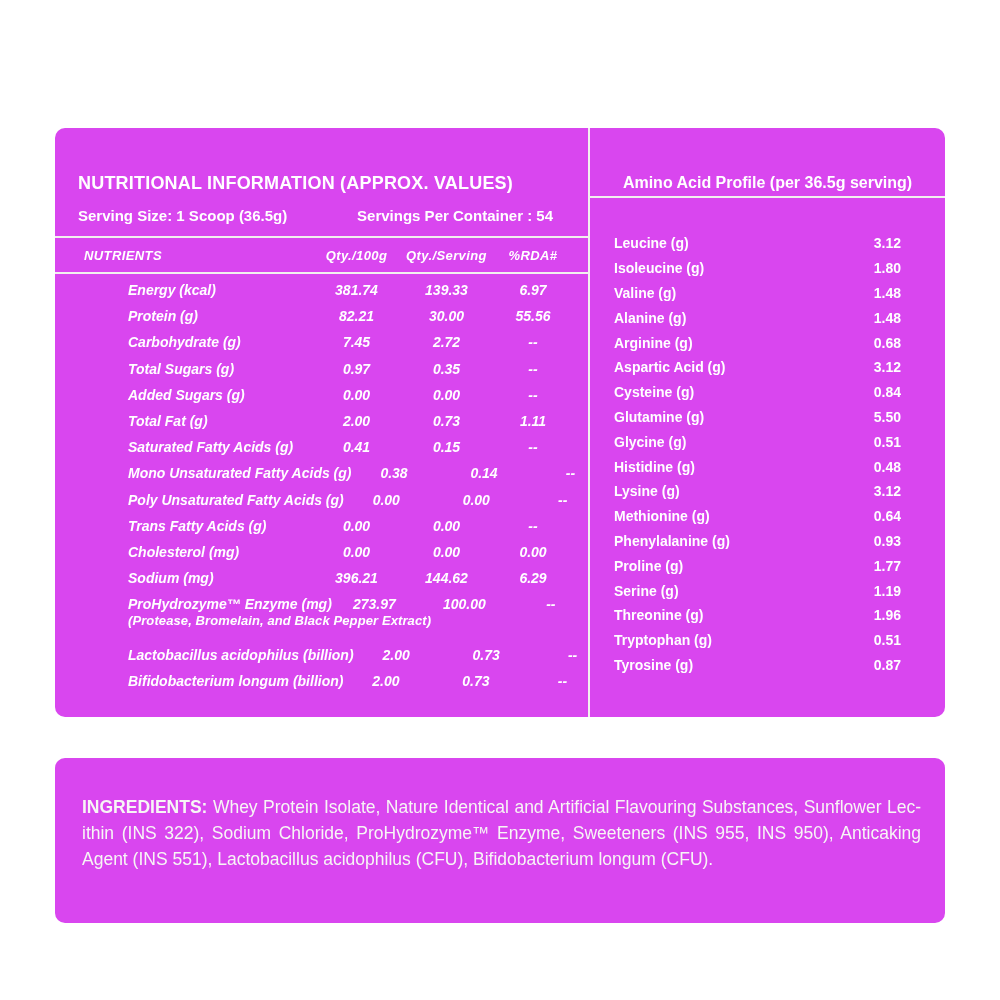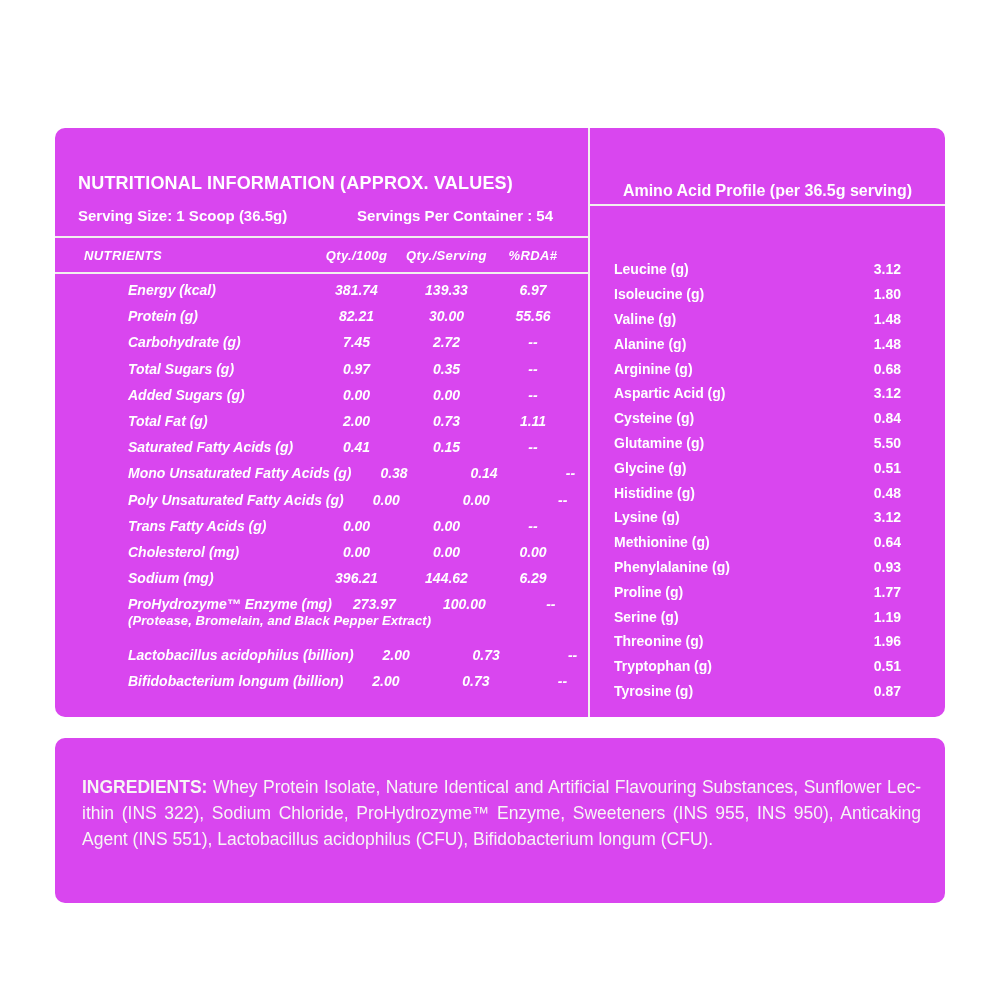--- a/index.html
+++ b/index.html
@@ -3,42 +3,42 @@
 <meta charset="utf-8">
 <style>
   * { margin: 0; padding: 0; box-sizing: border-box; }
   html, body { width: 1000px; height: 1000px; background: #ffffff; font-family: "Liberation Sans", "DejaVu Sans", sans-serif; }
   .panel { position: absolute; background: #d946ef; border-radius: 10px; color: #ffffff; }
 
   
   .main-panel { left: 55px; top: 128px; width: 890px; height: 589px; display: flex; flex-direction: row; overflow: hidden; }
   .left-section { width: 533px; flex: 0 0 533px; }
   .v-divider { width: 2px; flex: 0 0 2px; background: #f2f0ee; }
-  .right-section { flex: 1; margin-top: 8px; }
+  .right-section { flex: 1; }
 
   .left-head { padding: 45px 35px 0 23px; }
   .nutri-title { font-size: 18px; font-weight: 700; letter-spacing: 0.2px; white-space: nowrap; }
   .serving-row { display: flex; justify-content: space-between; margin-top: 13px; font-size: 15px; font-weight: 700; gap: 16px; }
 
   .grid-row { display: grid; grid-template-columns: 1fr 85px 95px 78px; padding: 0 16px 0 29px; align-items: center; font-style: italic; }
   .colhead { margin-top: 12px; border-top: 2px solid #f2f0ee; border-bottom: 2px solid #f2f0ee; height: 38px; font-size: 13px; font-weight: 700; letter-spacing: 0.4px; }
   .ncell { text-align: center; }
   .nrows { padding-top: 3px; padding-left: 44px; }
   .nrow { height: 26.2px; font-size: 14px; font-weight: 700; }
   .nrow .nlabel { white-space: nowrap; }
   .nrow[data-type="sub"] { height: 28px; align-items: start; margin-top: -4px; }
   .nrow[data-type="sub"] .nlabel { font-size: 13px; letter-spacing: 0.1px; }
 
   .amino-title { padding-top: 46px; text-align: center; font-size: 16px; font-weight: 700; line-height: 18px; white-space: nowrap; }
   .amino-underline { height: 2px; background: #f2f0ee; margin-top: 4px; }
-  .arows { padding: 51px 44px 0 24px; }
+  .arows { padding: 33px 44px 0 24px; }
   .arow { display: flex; justify-content: space-between; align-items: center; height: 24.8px; font-size: 14px; font-weight: 700; }
 
   
-  .ingredients-panel { left: 55px; top: 738px; width: 890px; height: 165px; }
+  .ingredients-panel { left: 55px; top: 758px; width: 890px; height: 165px; }
   .ing-text { padding: 36px 24px 0 27px; font-size: 17.5px; line-height: 26px; font-weight: 400; color: #f7f6f5; }
   .ing-line { text-align: justify; text-align-last: justify; }
   .ing-line:last-of-type { text-align-last: left; }
   .ing-line b { font-weight: 700; }
 </style>
 </head>
 <body>
 
 <div class="panel main-panel">
   <div class="left-section">

